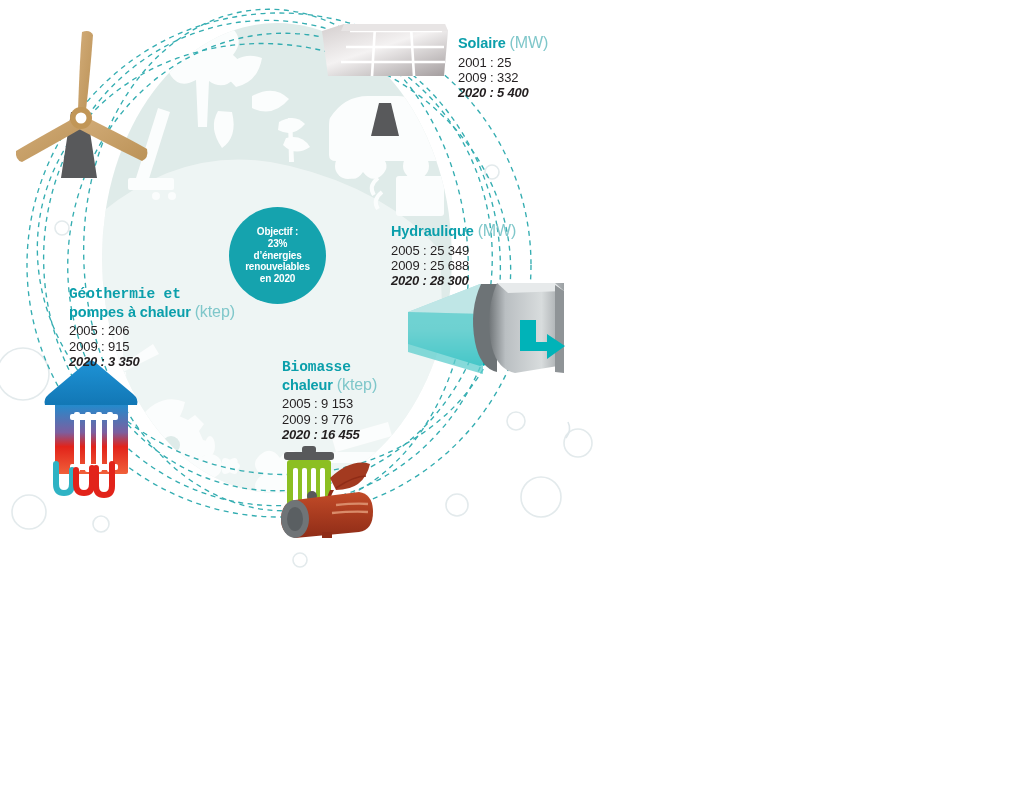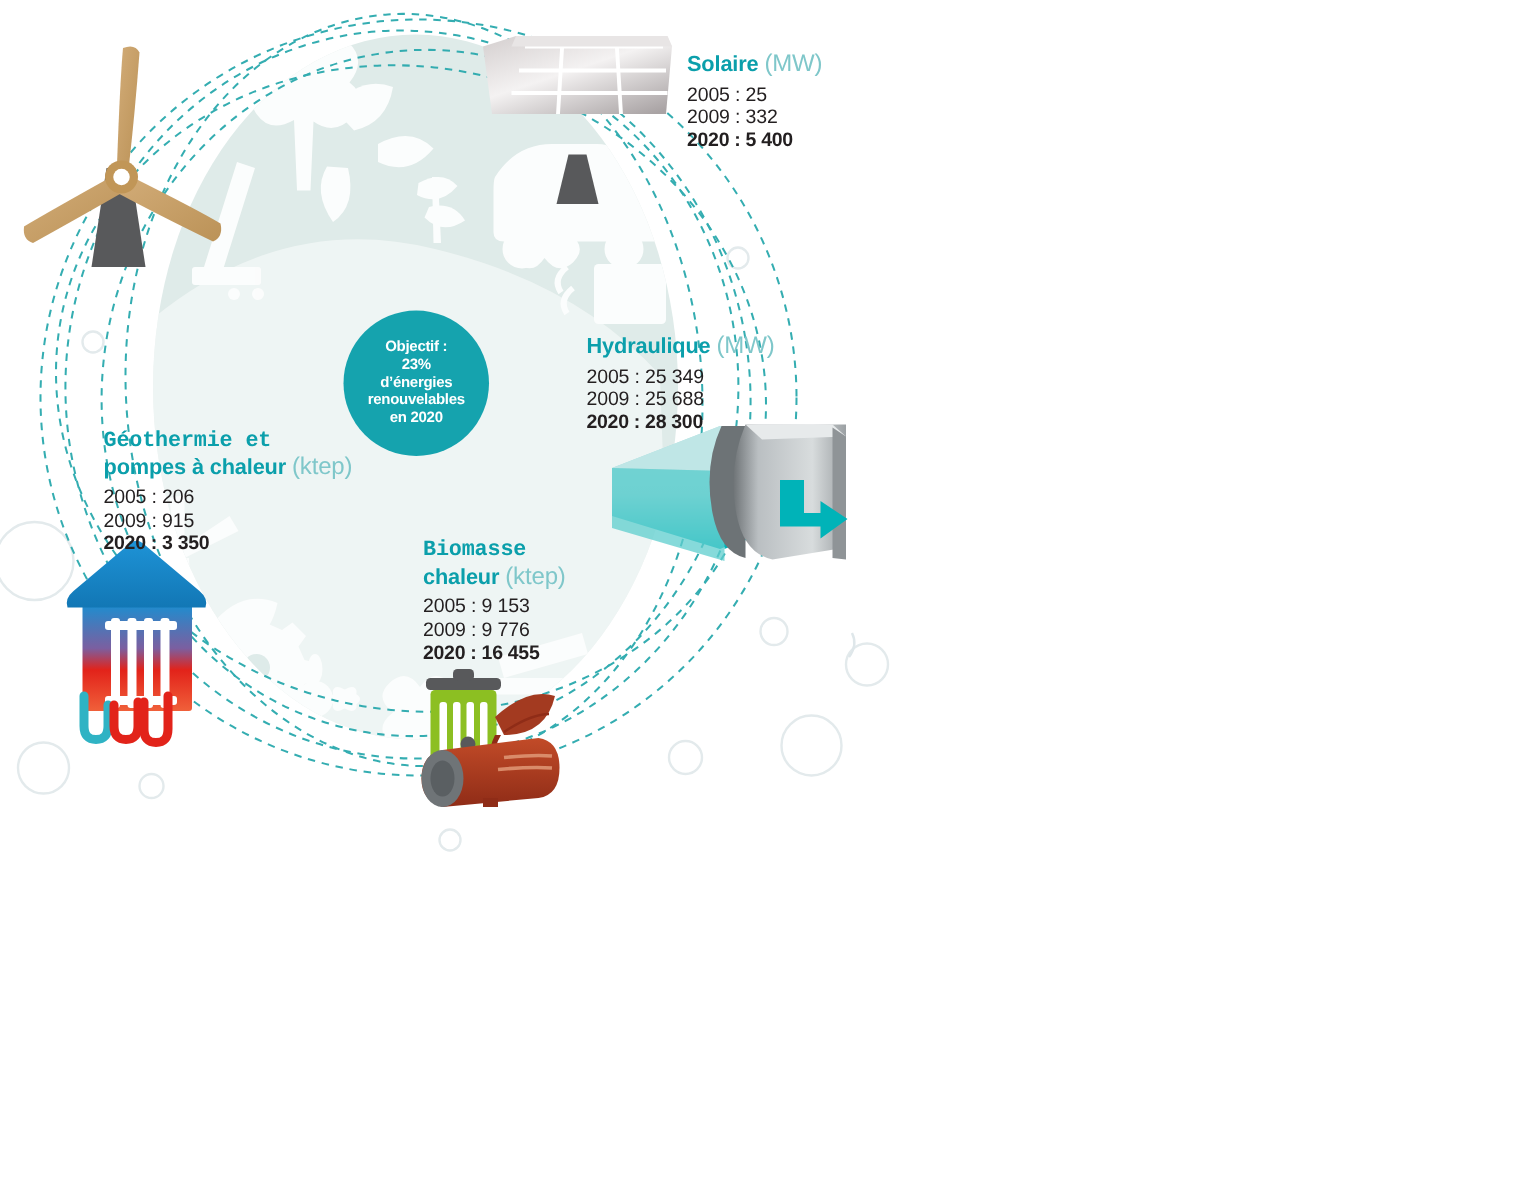--- a/index.html
+++ b/index.html
@@ -58,20 +58,21 @@
   .row {
     font-size: 13px;
     color: #231f20;
     letter-spacing: -0.1px;
     white-space: nowrap;
     line-height: 1.18;
   }
   .row.target {
     font-weight: bold;
     letter-spacing: -0.2px;
+    font-style: italic;
   }
 
   
   #center-badge {
     position: absolute;
     left: 229px;
     top: 207px;
     width: 97px;
     height: 97px;
     border-radius: 50%;
@@ -302,21 +303,21 @@
       <span>renouvelables</span>
       <span>en 2020</span>
     </div>
   </div>
 
   <div class="label-block" style="left:458px; top:34px;">
     <div class="label-title">
       <span>Solaire</span>
       <span class="unit">(MW)</span>
     </div>
-    <div class="row">2005 : 25</div>
+    <div class="row">2001 : 25</div>
     <div class="row">2009 : 332</div>
     <div class="row target">2020 : 5 400</div>
   </div>
 
 
   <div class="label-block" style="left:391px; top:222px;">
     <div class="label-title">
       <span>Hydraulique</span>
       <span class="unit">(MW)</span>
     </div>

